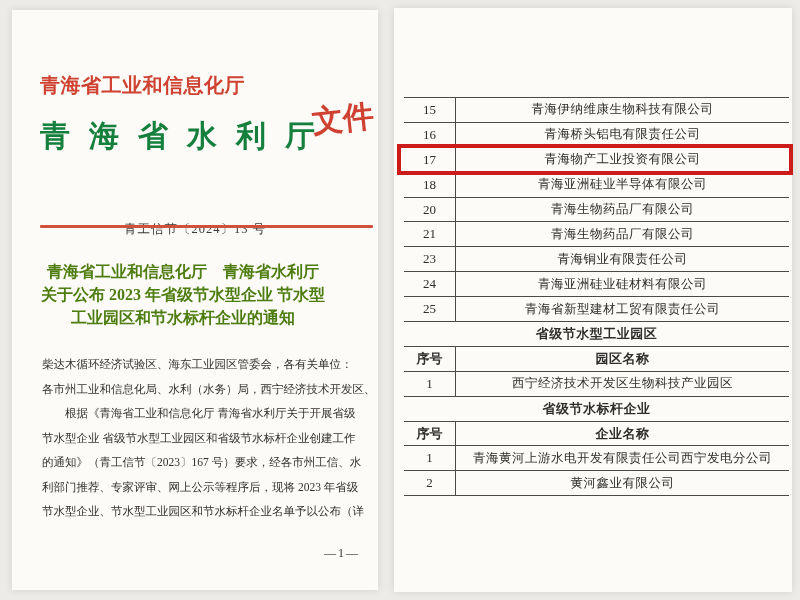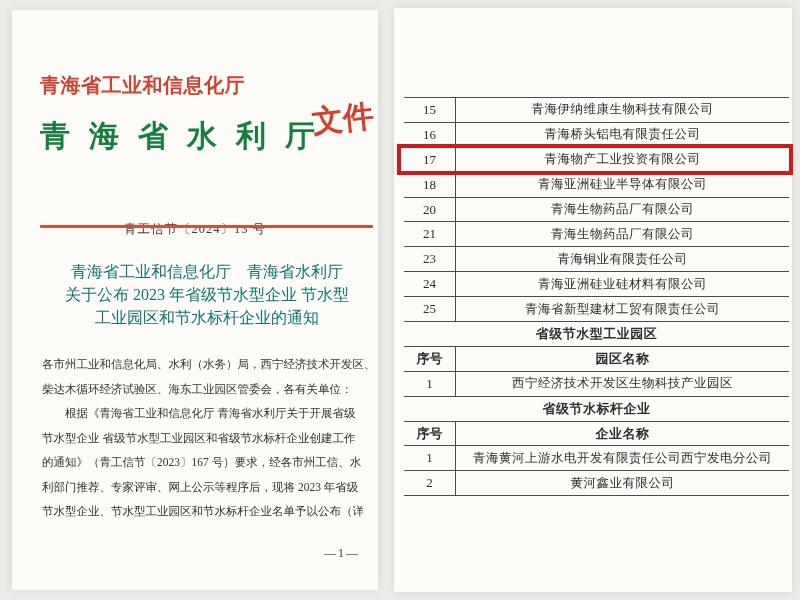--- a/index.html
+++ b/index.html
@@ -34,23 +34,23 @@
   }
   .docnum{
     position:absolute;left:0;top:187px;width:100%;
     text-align:center;font-size:12.5px;letter-spacing:1px;color:#3a3835;margin-top:24px;
   }
   .redline{
     position:absolute;left:28px;top:215px;width:333px;height:3px;
     background:#d0503a;border-radius:1px;
   }
   .title{
-    position:absolute;left:28px;top:250px;width:334px;
-    text-align:center;font-weight:normal;font-size:16px;
-    line-height:23px;color:#0f766e;
+    position:absolute;left:4px;top:250px;width:334px;
+    text-align:center;font-weight:bold;font-size:16px;
+    line-height:23px;color:#4d7c0f;
   }
   .bodytext{
     position:absolute;left:30px;top:342px;width:336px;
     font-size:11.5px;line-height:24.5px;color:#33302c;
     white-space:nowrap;
   }
   .pagenum{
     position:absolute;right:18px;top:536px;
     font-size:12px;letter-spacing:2px;color:#3a3835;
   }
@@ -92,22 +92,22 @@
   <div class="docnum">青工信节〔2024〕13 号</div>
   <div class="redline"></div>
   <div class="title">
 
   <div class="title-line">青海省工业和信息化厅　青海省水利厅</div>
       <div class="title-line">关于公布 2023 年省级节水型企业 节水型</div>
       <div class="title-line">工业园区和节水标杆企业的通知</div>
     </div>
   <div class="bodytext">
 
-  <div class="body-line">各市州工业和信息化局、水利（水务）局，西宁经济技术开发区、</div>
-      <div class="body-line">柴达木循环经济试验区、海东工业园区管委会，各有关单位：</div>
+  <div class="body-line">柴达木循环经济试验区、海东工业园区管委会，各有关单位：</div>
+      <div class="body-line">各市州工业和信息化局、水利（水务）局，西宁经济技术开发区、</div>
       <div class="body-line">　　根据《青海省工业和信息化厅 青海省水利厅关于开展省级</div>
       <div class="body-line">节水型企业 省级节水型工业园区和省级节水标杆企业创建工作</div>
       <div class="body-line">的通知》（青工信节〔2023〕167 号）要求，经各市州工信、水</div>
       <div class="body-line">利部门推荐、专家评审、网上公示等程序后，现将 2023 年省级</div>
       <div class="body-line">节水型企业、节水型工业园区和节水标杆企业名单予以公布（详</div>
     </div>
   <div class="pagenum">—1—</div>
 </div>
 
 <div class="page right-page">

